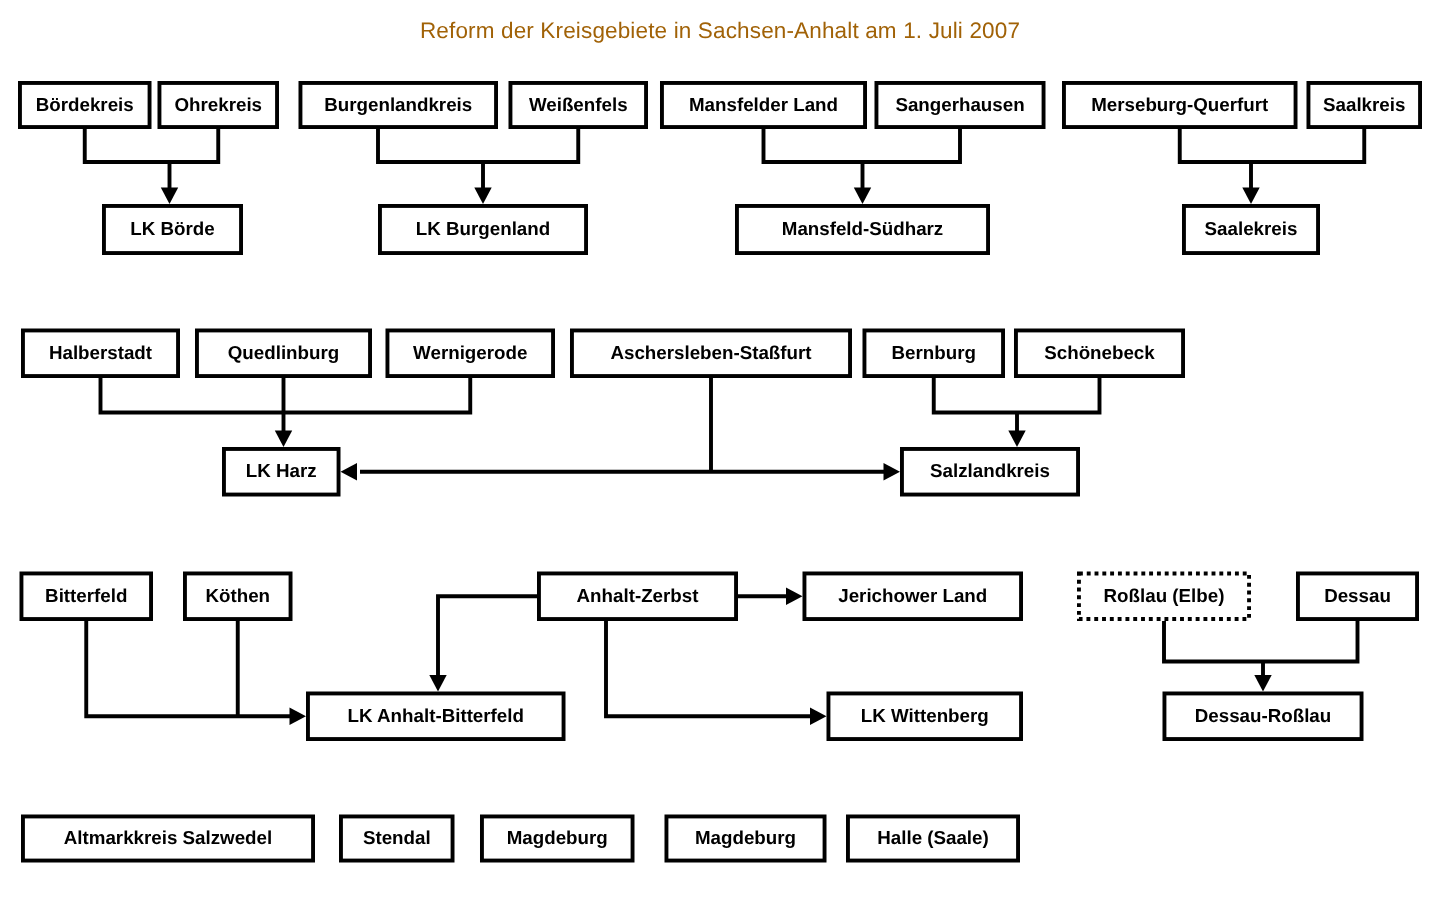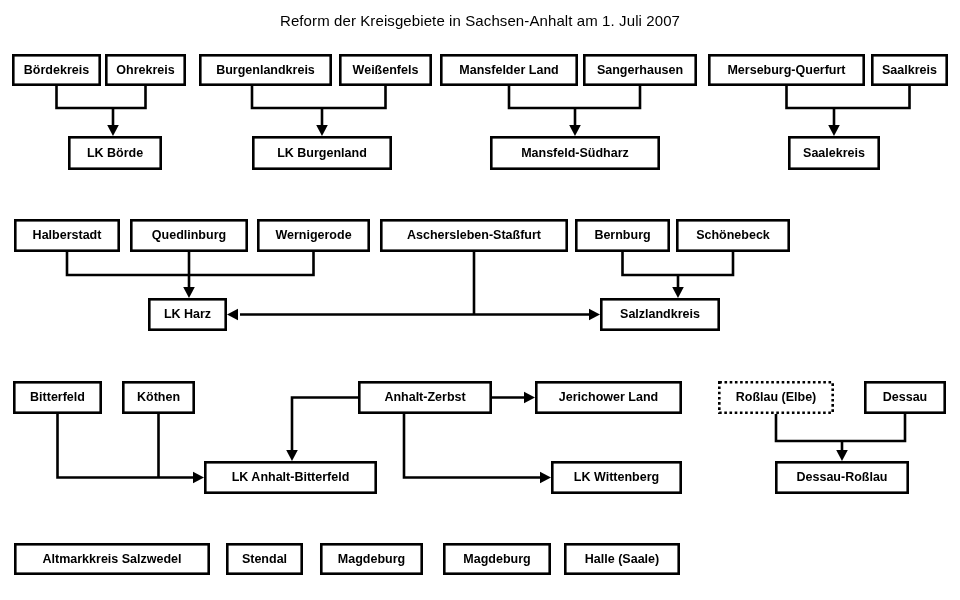--- a/index.html
+++ b/index.html
@@ -18,21 +18,21 @@
   }
   #diagram-title {
     position: absolute;
     left: 0;
     top: 12px;
     width: 960px;
     text-align: center;
     font-family: "Liberation Sans", sans-serif;
     font-size: 15px;
     font-weight: normal;
-    color: #000000;
+    color: #a16207;
     letter-spacing: 0.1px;
     white-space: nowrap;
   }
   #diagram-svg {
     position: absolute;
     left: 0;
     top: 0;
     width: 960px;
     height: 600px;
     display: block;

